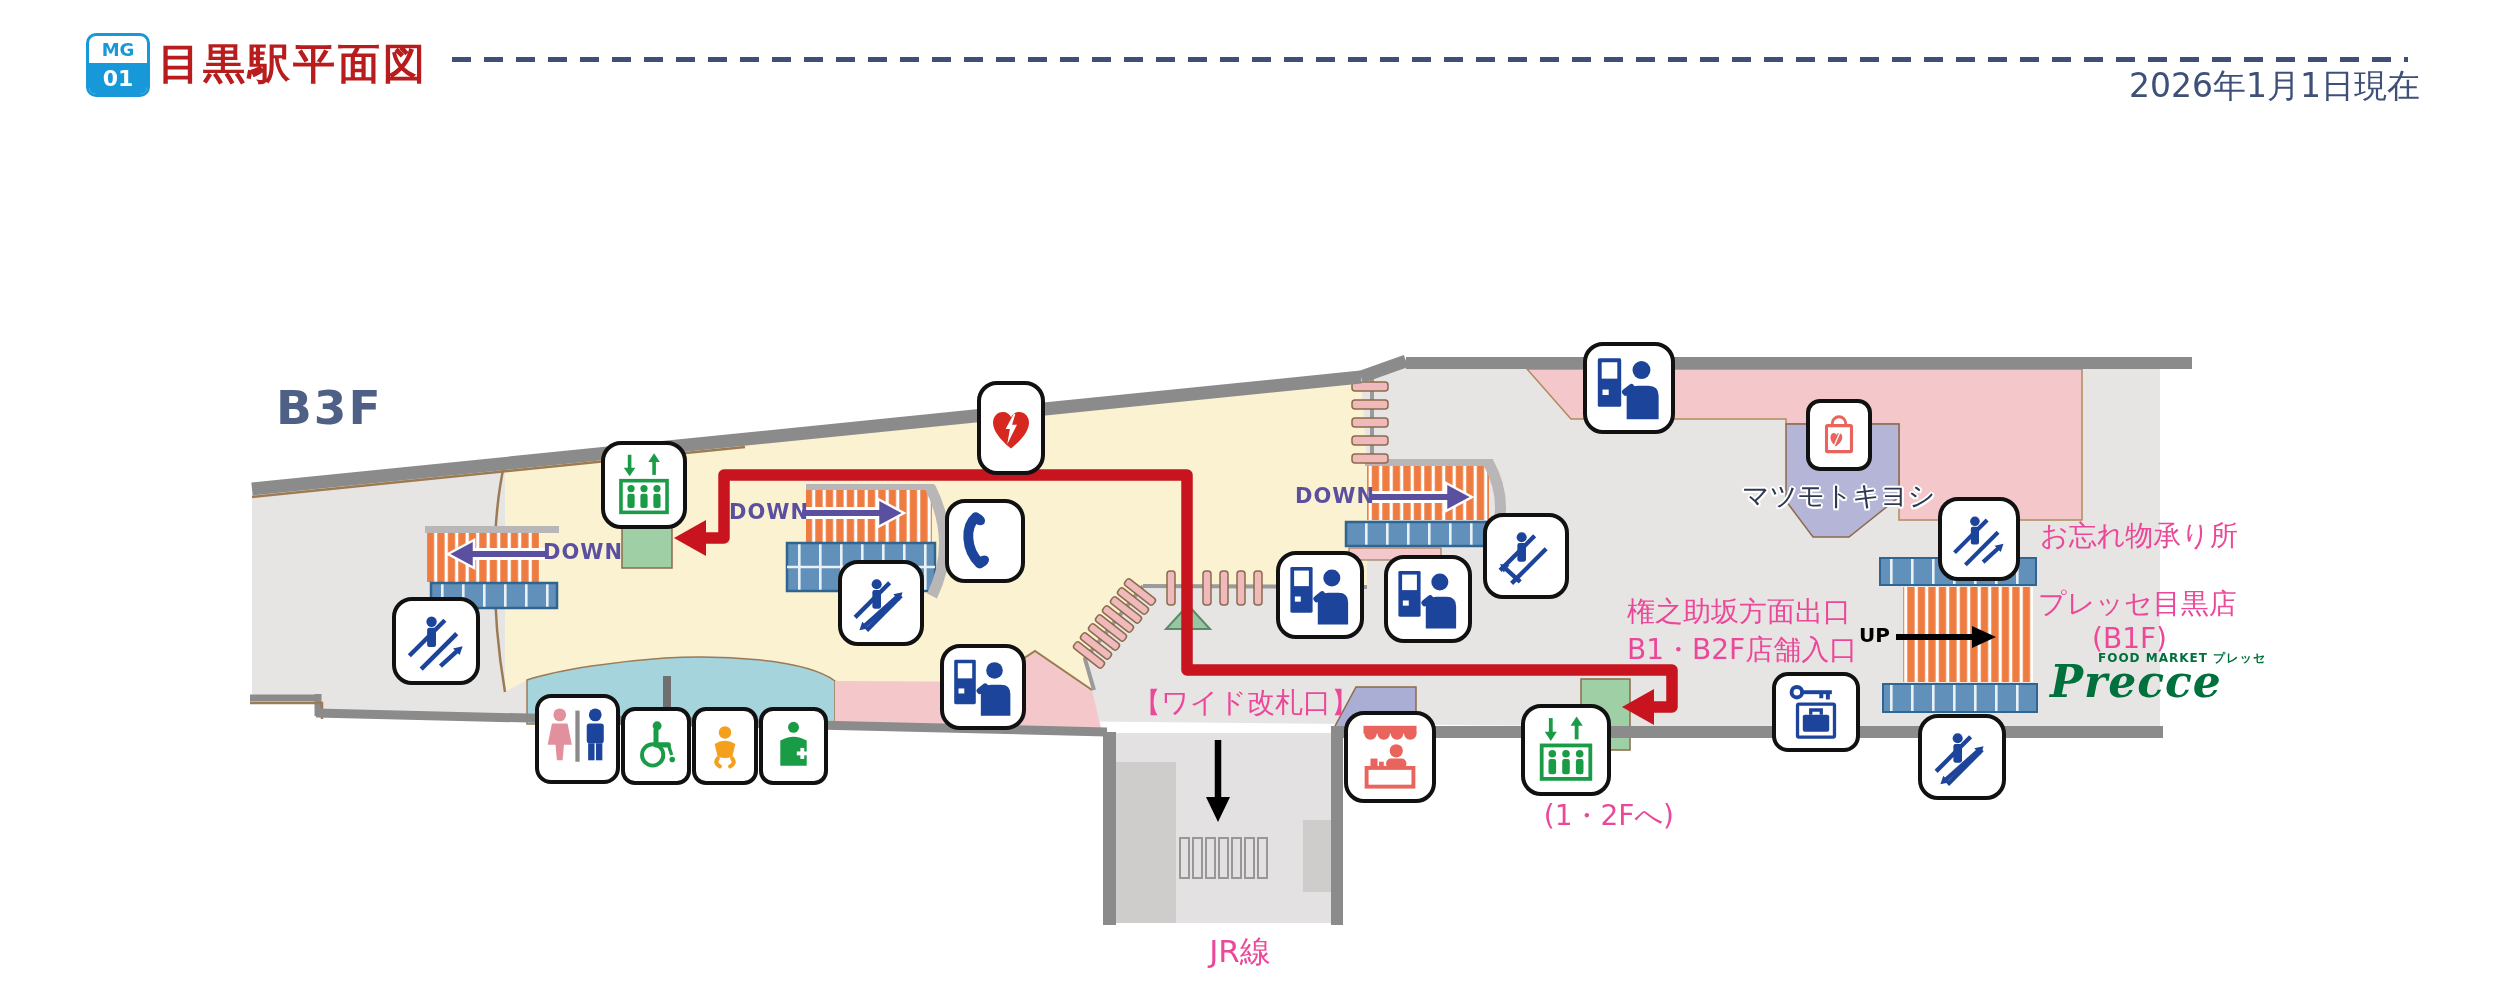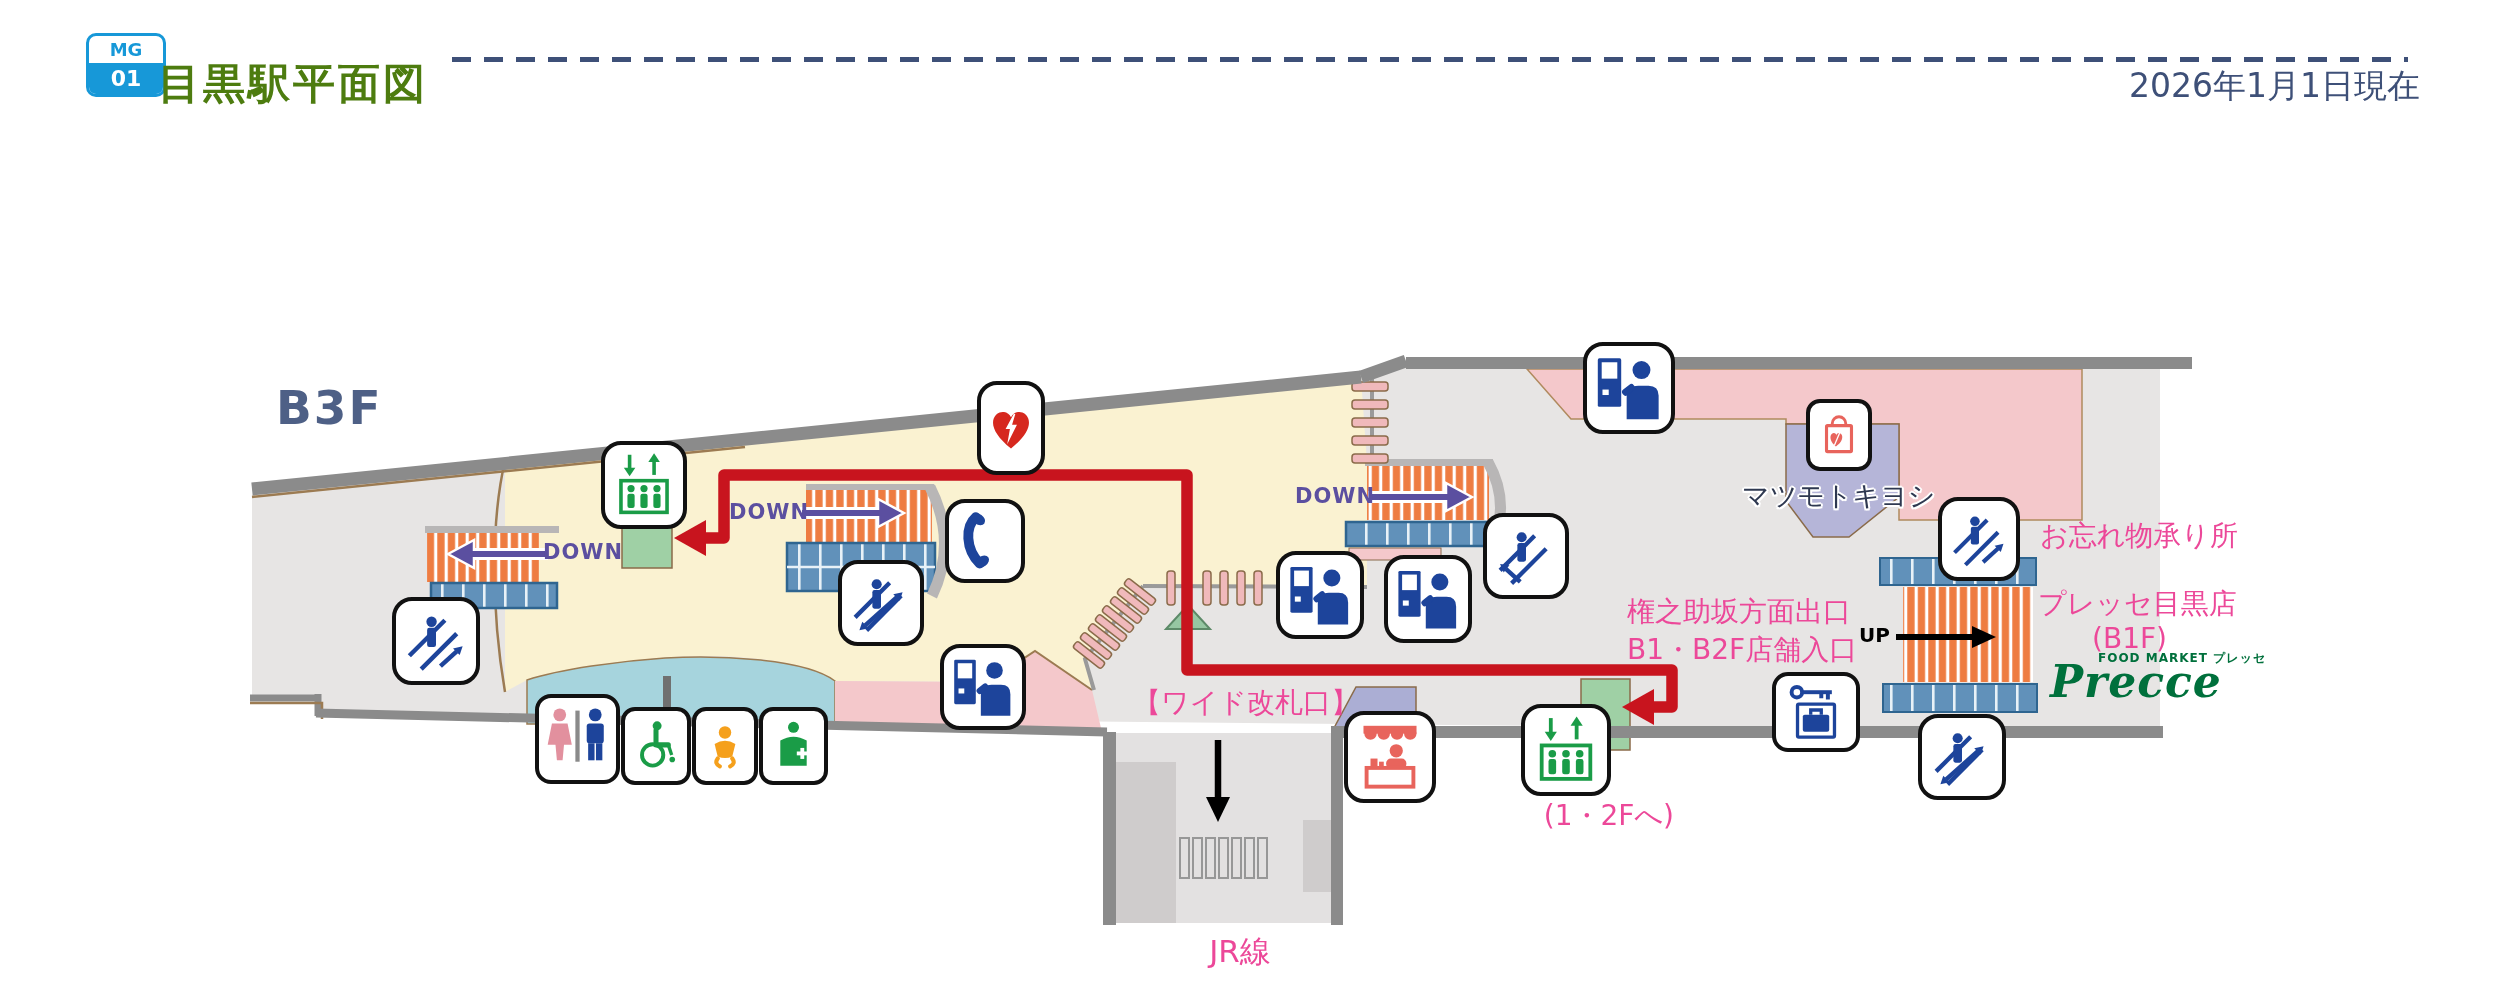--- a/index.html
+++ b/index.html
@@ -1,24 +1,24 @@
 <!DOCTYPE html>
 <html><head>
 <meta charset="utf-8">
 <style>
   html,body{margin:0;padding:0;background:#fff;}
   #stage{position:relative;width:2500px;height:1001px;background:#fff;overflow:hidden;
          font-family:"DejaVu Sans","Liberation Sans",sans-serif;color:#1a1a1a;}
   #stage > *{position:absolute;}
   
-  .badge{left:86px;top:33px;width:80px;height:64px;border:3px solid #1798d8;background:#fff;
+  .badge{left:86px;top:33px;width:64px;height:64px;border:3px solid #1798d8;background:#fff;
          border-radius:10px;overflow:hidden;display:flex;flex-direction:column;box-sizing:border-box;}
   .badge-top{flex:1;color:#1798d8;font-weight:bold;font-size:18px;display:flex;align-items:center;justify-content:center;}
   .badge-bot{flex:1.15;background:#1798d8;color:#fff;font-weight:bold;font-size:22px;display:flex;align-items:center;justify-content:center;}
-  .title{left:158px;top:36px;font-size:42px;font-weight:bold;color:#4d7c0f;letter-spacing:3px;margin-top:20px;}
+  .title{left:158px;top:36px;font-size:42px;font-weight:bold;color:#b91c1c;letter-spacing:3px;}
   .dashes{left:452px;top:57px;width:1956px;height:5px;
           background:repeating-linear-gradient(90deg,#3e5078 0 19px,transparent 19px 32px);}
   .date{left:2030px;top:64px;width:390px;text-align:right;font-size:33px;color:#3e5078;}
   
   .mlabel{white-space:nowrap;}
   .b3f{left:276px;top:380px;font-size:47px;font-weight:bold;color:#4e6086;letter-spacing:2px;}
   .downp{font-size:21px;font-weight:bold;color:#5b4fa0;letter-spacing:1px;}
   .upb{font-size:20px;font-weight:bold;color:#000;}
   .jtxt{font-size:28px;color:#ec4899;}
   .outline-w{color:#2e3850;text-shadow:2px 0 #fff,-2px 0 #fff,0 2px #fff,0 -2px #fff,

